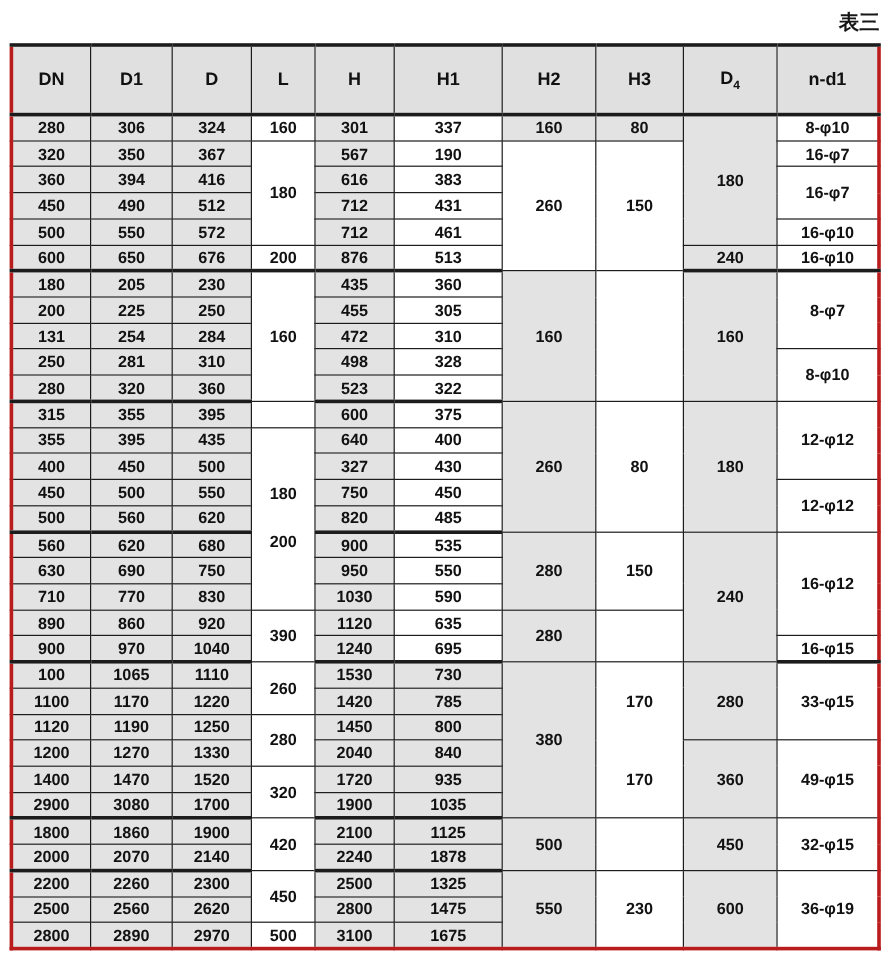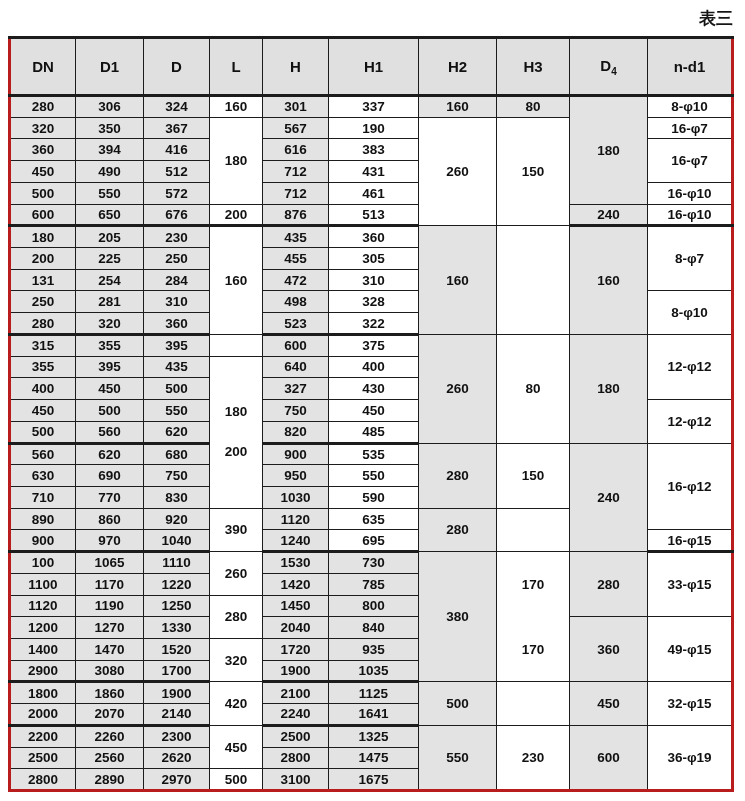--- a/index.html
+++ b/index.html
@@ -320,21 +320,21 @@
         <td rowspan="2" class="g">500</td>
         <td rowspan="2" class="w"></td>
         <td rowspan="2" class="g">450</td>
         <td rowspan="2" class="w">32-φ15</td>
       </tr>
       <tr class="tb">
         <td class="g">2000</td>
         <td class="g">2070</td>
         <td class="g">2140</td>
         <td class="g">2240</td>
-        <td class="g thickR">1641</td>
+        <td class="g thickR">1878</td>
       </tr>
       <tr>
         <td class="g">2200</td>
         <td class="g">2260</td>
         <td class="g">2300</td>
         <td rowspan="2" class="w">450</td>
         <td class="g">2500</td>
         <td class="g thickR">1325</td>
         <td rowspan="3" class="g">550</td>
         <td rowspan="3" class="w">230</td>

